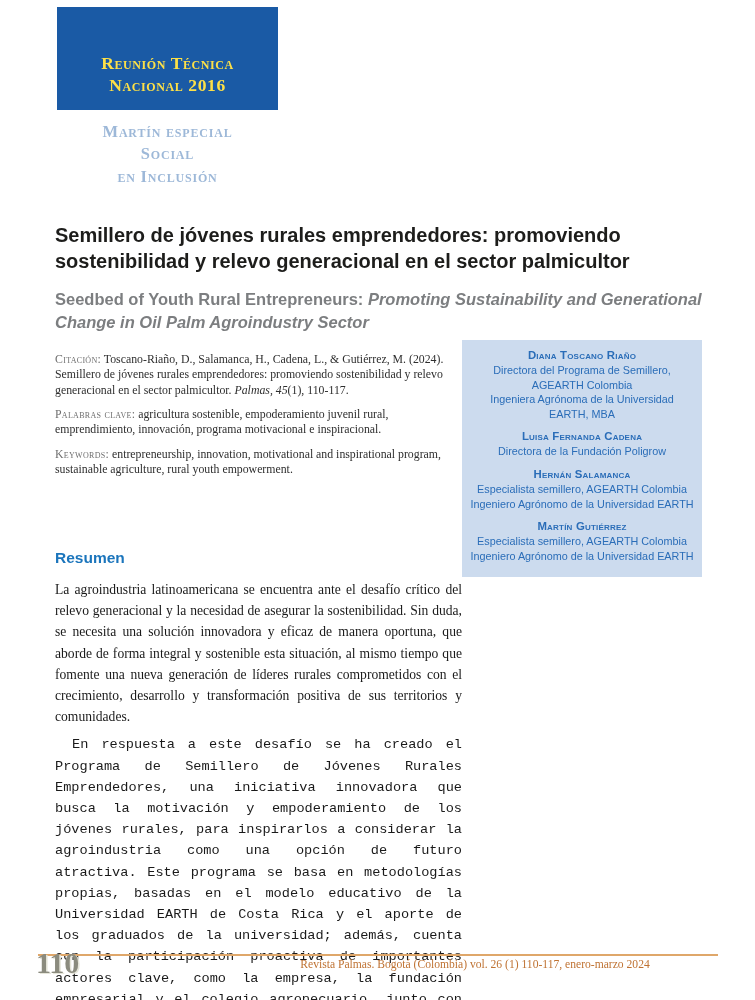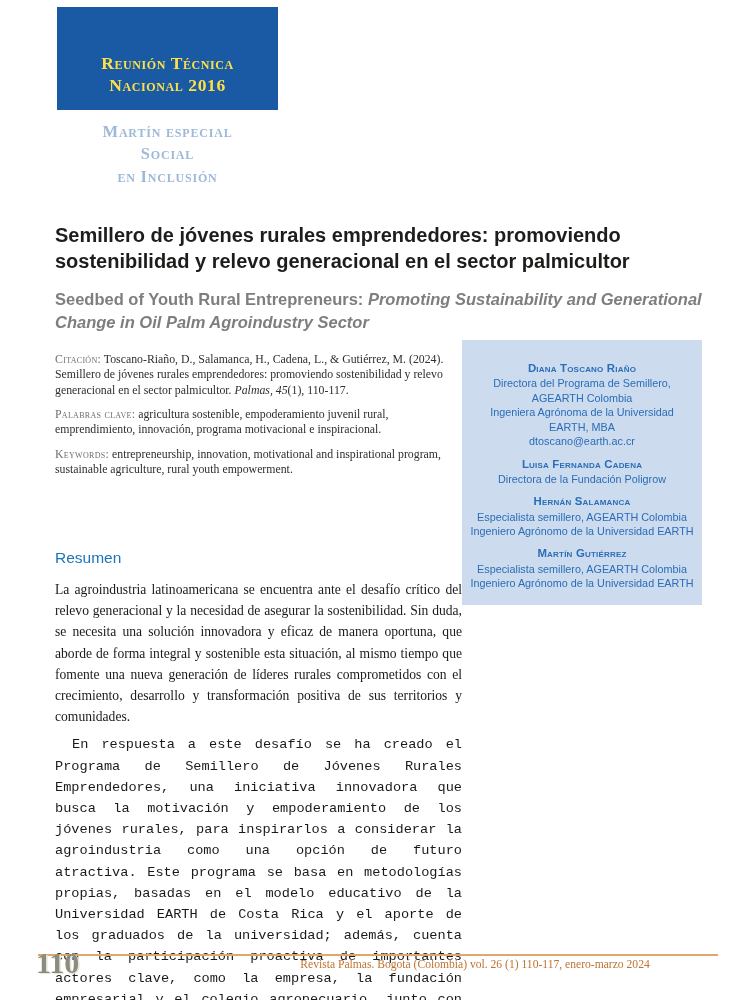--- a/index.html
+++ b/index.html
@@ -45,37 +45,37 @@
     font-size:11.8px;line-height:1.3;color:#2e2e2e;
   }
   .meta p{margin:0 0 9px 0;}
   .meta .label{
     font-variant:small-caps;color:#6e6e6e;letter-spacing:.3px;
   }
   .meta .it{font-style:italic;}
   
   .author-box{
     position:absolute;left:462px;top:340px;width:240px;
-    box-sizing:border-box;padding:21px 8px 14px 8px;
+    box-sizing:border-box;padding:8px 8px 14px 8px;
     background:#ccdbee;color:#2a6db8;
     font-family:"Liberation Sans", sans-serif;
     font-size:10.8px;line-height:1.34;text-align:center;
   }
   .author-box .author{margin-bottom:8px;}
   .author-box .author:last-child{margin-bottom:0;}
   .author-box .name{
     font-weight:bold;font-variant:small-caps;font-size:11.4px;letter-spacing:.2px;
   }
   .author-box .role{}
   .author-box .email{color:#2a6db8;text-decoration:none;}
   
   .abstract-heading{
     position:absolute;left:55px;top:549px;
     font-family:"Liberation Sans", sans-serif;
-    font-size:15.5px;font-weight:normal;color:#1b75bc;
+    font-size:15.5px;font-weight:bold;color:#1b75bc;
   }
   .body-col{
     position:absolute;left:55px;top:579px;width:407px;
     font-size:13.6px;line-height:1.56;text-align:justify;color:#1a1a1a;
   }
   .body-col p{margin:0;}
   .body-col p + p{margin-top:7px;text-indent:17px;font-family:Liberation Mono, monospace;}
   
   .footer-rule{
     position:absolute;left:38px;right:37px;top:954px;
@@ -127,21 +127,20 @@
       <span class="label">Keywords:</span>
       <span>entrepreneurship, innovation, motivational and inspirational program, sustainable agriculture, rural youth empowerment.</span>
     </p>
   </div>
 
   <aside class="author-box">
     <div class="author">
       <div class="name">Diana Toscano Riaño</div>
       <div class="role">Directora del Programa de Semillero, AGEARTH Colombia</div>
       <div class="role">Ingeniera Agrónoma de la Universidad EARTH, MBA</div>
-      <div class="role email">dtoscano@earth.ac.cr</div>
     </div>
     <div class="author">
       <div class="name">Luisa Fernanda Cadena</div>
       <div class="role">Directora de la Fundación Poligrow</div>
     </div>
     <div class="author">
       <div class="name">Hernán Salamanca</div>
       <div class="role">Especialista semillero, AGEARTH Colombia</div>
       <div class="role">Ingeniero Agrónomo de la Universidad EARTH</div>
     </div>

